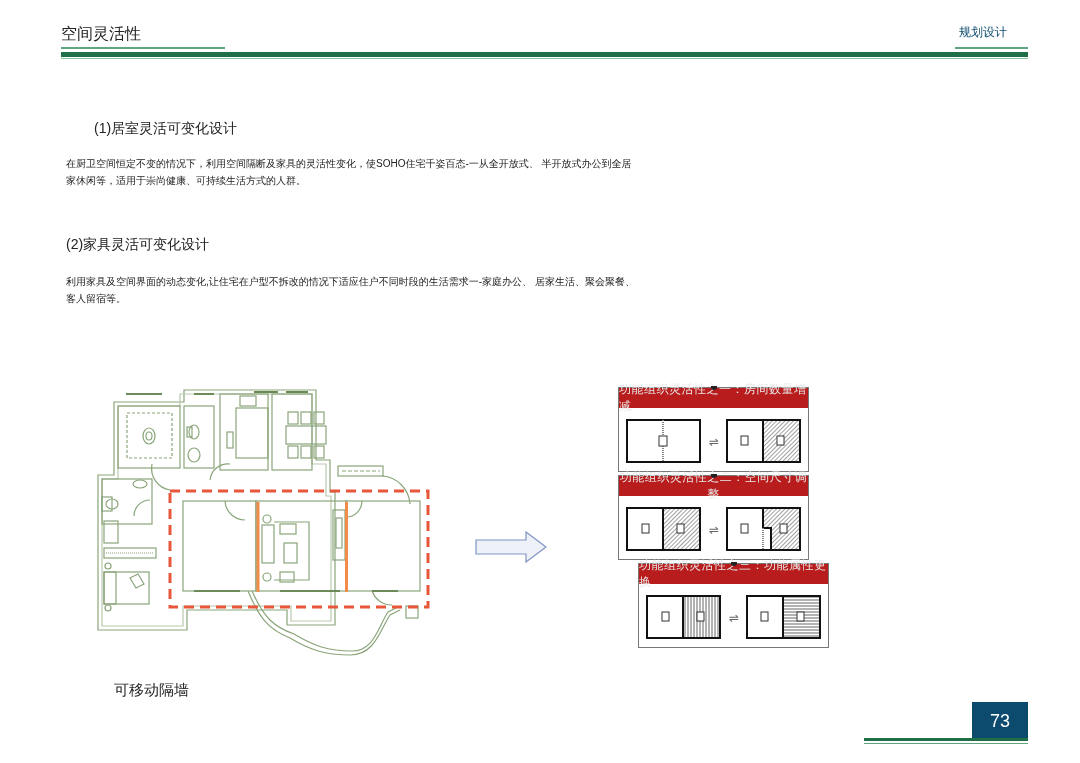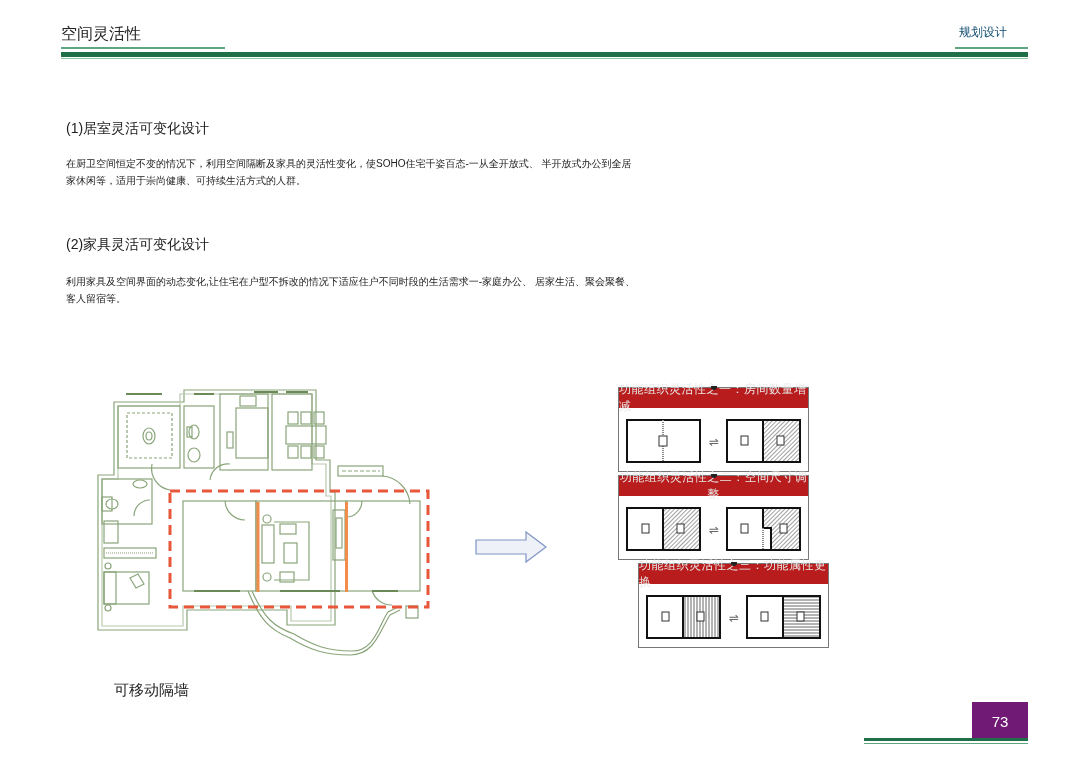--- a/index.html
+++ b/index.html
@@ -15,43 +15,43 @@
   .hdr-thin-left { left: 61px; top: 47px; width: 164px; height: 2px; background: #5fa57f; }
   .hdr-thin-right { left: 955px; top: 47px; width: 73px; height: 2px; background: #5fa57f; }
   .hdr-bar { left: 61px; top: 52px; width: 967px; height: 5px; background: #1f7048; }
   .hdr-bar-line { left: 61px; top: 58px; width: 967px; height: 1px; background: #8fc4a4; }
 
   .sec-title { left: 66px; font-size: 14px; color: #222; }
   .sec-body { left: 66px; width: 950px; font-size: 10px; line-height: 17px; color: #222; }
 
   .caption { left: 114px; top: 681px; font-size: 15px; color: #222; }
 
-  .page-box { left: 972px; top: 702px; width: 56px; height: 38px; background: #701a75; color: #fff;
-    font-size: 15px; display: flex; align-items: center; justify-content: center; }
+  .page-box { left: 972px; top: 702px; width: 56px; height: 38px; background: #0c4a6e; color: #fff;
+    font-size: 18px; display: flex; align-items: center; justify-content: center; }
   .page-line { left: 864px; top: 738px; width: 164px; height: 3px; background: #1f7048; }
   .page-line2 { left: 864px; top: 743px; width: 164px; height: 1px; background: #5fa57f; }
 
   .panel { left: 618px; top: 387px; width: 191px; height: 261px; }
   .panel-section { position: absolute; left: 0; width: 191px; height: 85px; border: 1px solid #777; box-sizing: border-box; background: #fff; }
   .panel-header { position: absolute; left: 0; top: 0; width: 100%; height: 20px; background: #b91c1c; color: #e8e8e8;
     font-size: 12px; display: flex; align-items: center; justify-content: center; letter-spacing: 0.5px; }
   .panel-notch { position: absolute; left: 92px; top: -2px; width: 6px; height: 4px; background: #222; border-radius: 0 0 3px 3px; }
   .panel-art { position: absolute; left: 0; top: 20px; }
 </style>
 </head>
 <body>
 
 <div class="abs hdr-left">空间灵活性</div>
 <div class="abs hdr-right">规划设计</div>
 <div class="abs hdr-thin-left"></div>
 <div class="abs hdr-thin-right"></div>
 <div class="abs hdr-bar"></div>
 <div class="abs hdr-bar-line"></div>
 
-<div class="abs sec-title" style="top:120px;">(1)居室灵活可变化设计</div>
+<div class="abs sec-title" style="top:120px;margin-left:28px;">(1)居室灵活可变化设计</div>
 <div class="abs sec-body" style="top:155px;">
   <div>在厨卫空间恒定不变的情况下，利用空间隔断及家具的灵活性变化，使SOHO住宅千姿百态-一从全开放式、 半开放式办公到全居</div>
   <div>家休闲等，适用于崇尚健康、可持续生活方式的人群。</div>
 </div>
 
 <div class="abs sec-title" style="top:236px;">(2)家具灵活可变化设计</div>
 <div class="abs sec-body" style="top:273px;">
   <div>利用家具及空间界面的动态变化,让住宅在户型不拆改的情况下适应住户不同时段的生活需求一-家庭办公、 居家生活、聚会聚餐、</div>
   <div>客人留宿等。</div>
 </div>

